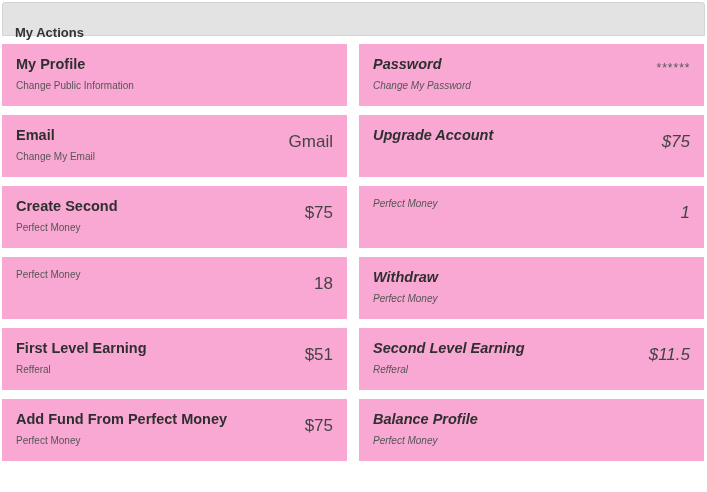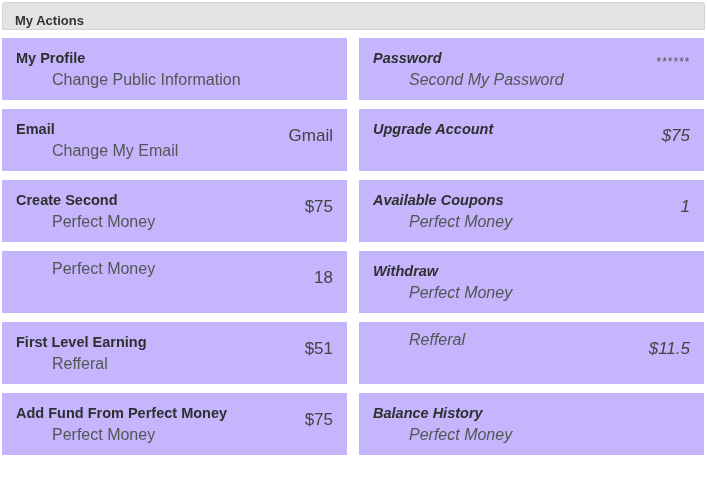--- a/index.html
+++ b/index.html
@@ -19,21 +19,21 @@
     width: 707px;
     box-sizing: border-box;
   }
 
   .panel-header {
     background: #e3e3e3;
     border: 1px solid #d4d4d4;
     border-radius: 3px 3px 0 0;
     height: 28px;
     line-height: 28px;
-    padding: 4px 12px;
+    padding: 16px 12px;
     font-size: 13px;
     font-weight: bold;
     color: #333333;
     box-sizing: border-box;
     margin: 2px 2px 0 2px;
     width: 703px;
   }
 
   .grid {
     padding: 8px 2px 0 2px;
@@ -42,42 +42,41 @@
   }
 
   .col {
     width: 351px;
     box-sizing: border-box;
   }
   .col.left { padding-right: 6px; }
   .col.right { padding-left: 6px; font-style: italic; }
 
   .action-card {
-    background: #c4b5fd;
+    background: #f9a8d4;
     box-sizing: border-box;
     padding: 11px 14px 11px 14px;
     margin-bottom: 9px;
     height: 62px;
     position: relative;
   }
 
   .action-title {
     font-size: 14.5px;
     font-weight: bold;
     color: #2f2f2f;
     line-height: 18px;
     margin: 0 0 6px 0;
     padding-right: 70px;
   }
 
   .action-sub {
-    font-size: 16px;
+    font-size: 10px;
     color: #555555;
     line-height: 14px;
-    margin-left: 36px;
   }
 
   .action-value {
     position: absolute;
     right: 14px;
     top: 17px;
     font-size: 17px;
     color: #444444;
     text-align: right;
     white-space: nowrap;
@@ -134,48 +133,48 @@
         <div class="action-sub">Perfect Money</div>
         <div class="action-value">$75</div>
       </div>
 
     </div>
 
     <div class="col right">
 
       <div class="action-card">
         <div class="action-title">Password</div>
-        <div class="action-sub">Second My Password</div>
+        <div class="action-sub">Change My Password</div>
         <div class="action-value masked">******</div>
       </div>
 
       <div class="action-card">
         <div class="action-title">Upgrade Account</div>
         <div class="action-value">$75</div>
       </div>
 
       <div class="action-card">
-        <div class="action-title">Available Coupons</div>
         <div class="action-sub">Perfect Money</div>
         <div class="action-value">1</div>
       </div>
 
       <div class="action-card">
         <div class="action-title">Withdraw</div>
         <div class="action-sub">Perfect Money</div>
         <div class="action-value"></div>
       </div>
 
       <div class="action-card">
+        <div class="action-title">Second Level Earning</div>
         <div class="action-sub">Refferal</div>
         <div class="action-value">$11.5</div>
       </div>
 
       <div class="action-card">
-        <div class="action-title">Balance History</div>
+        <div class="action-title">Balance Profile</div>
         <div class="action-sub">Perfect Money</div>
         <div class="action-value"></div>
       </div>
 
     </div>
 
   </div>
 </div>
 
 </body></html>

